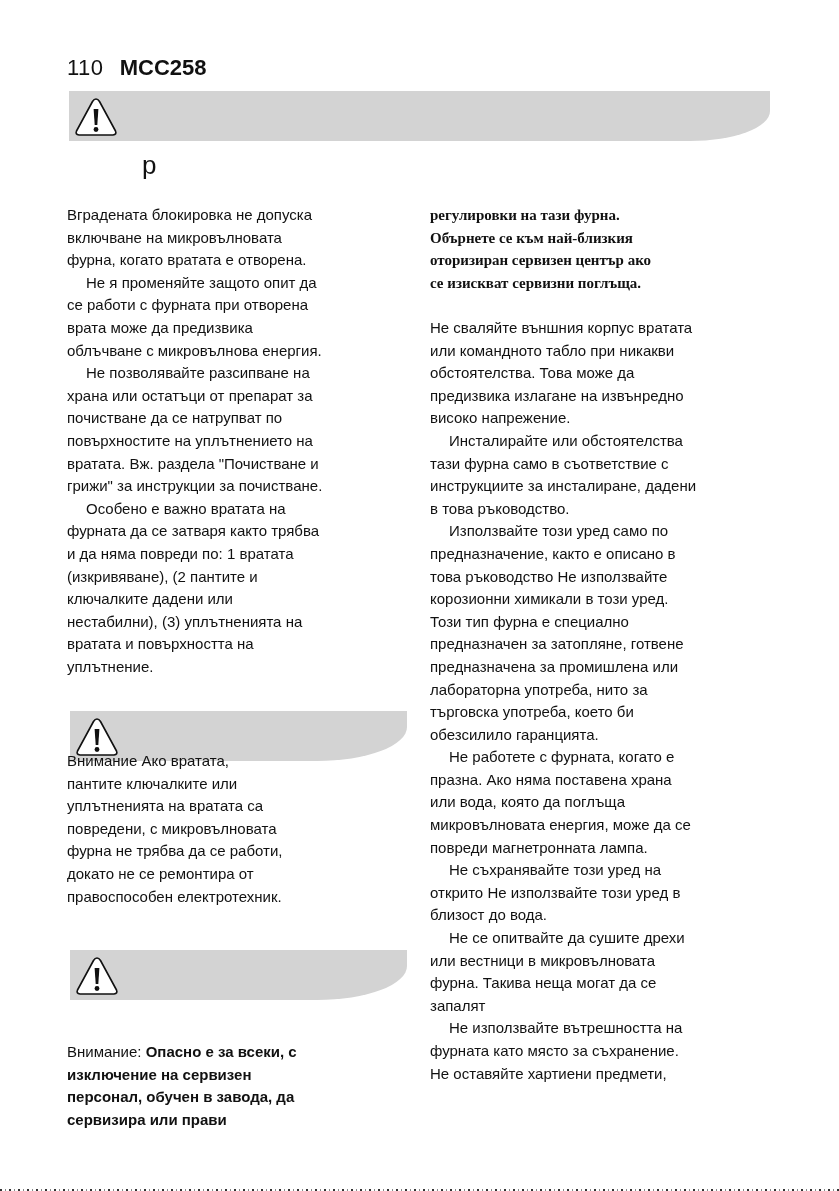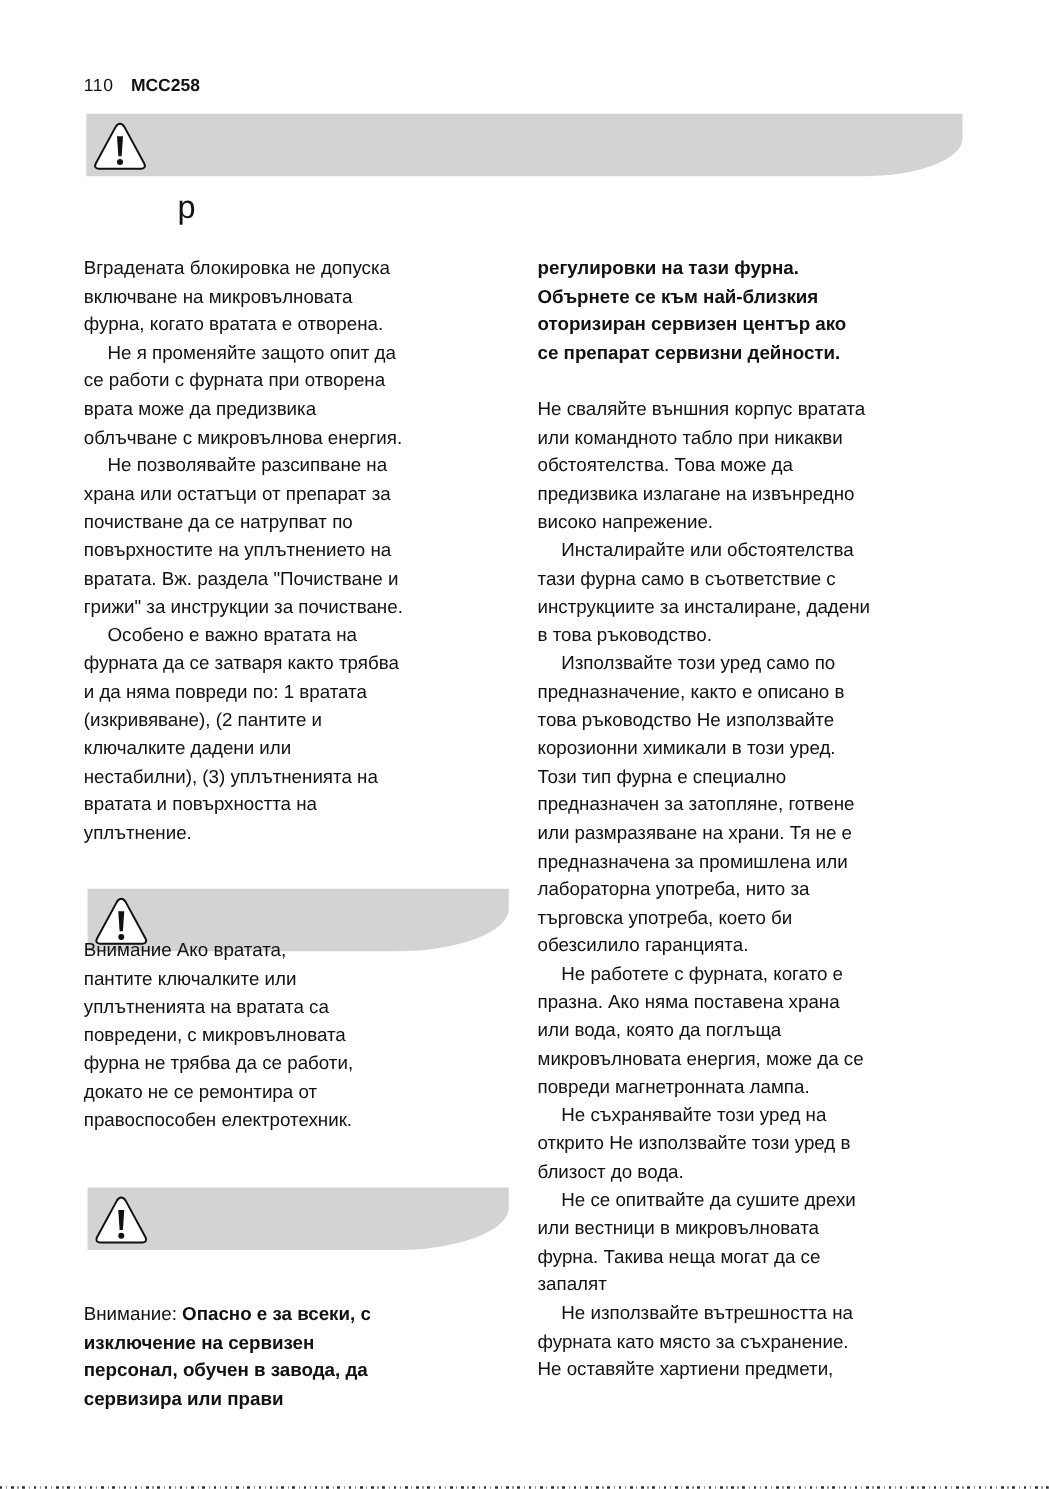--- a/index.html
+++ b/index.html
@@ -1,18 +1,18 @@
 <!DOCTYPE html>
 <html><head>
   <meta charset="utf-8">
   <style>
     html, body { margin: 0; padding: 0; background: #ffffff; }
     body { width: 839px; height: 1191px; position: relative; overflow: hidden;
            font-family: "Liberation Sans", sans-serif; color: #111111; }
-    .header { position: absolute; left: 67px; top: 57px; font-size: 14px; line-height: 22px; }
+    .header { position: absolute; left: 67px; top: 57px; font-size: 22px; line-height: 22px; }
     .header .pg { font-weight: normal; letter-spacing: 0.5px; }
     .header .model { font-weight: bold; margin-left: 10px; }
 
     .banner { position: absolute; background: #d3d3d3; }
     .banner.wide { left: 69px; top: 91px; width: 701px; height: 50px;
                    border-bottom-right-radius: 80px 30px; }
     .banner.narrow { left: 70px; width: 337px; height: 50px;
                      border-bottom-right-radius: 90px 34px; }
     .banner .warn { position: absolute; left: 4px; top: 5px; width: 46px; height: 42px; }
 
@@ -98,44 +98,43 @@
 
 <div class="col left" style="top:1041px;">
   <span class="ln">
     <span>Внимание: </span><span class="b">Опасно е за всеки, с</span>
   </span>
   <span class="ln b">изключение на сервизен</span>
   <span class="ln b">персонал, обучен в завода, да</span>
   <span class="ln b">сервизира или прави</span>
 </div>
 
-<div class="col right" style="top:204px;">
+<div class="col right" style="top:204px;font-family:Liberation Serif, serif;">
   <span class="ln b">регулировки на тази фурна.</span>
   <span class="ln b">Обърнете се към най-близкия</span>
   <span class="ln b">оторизиран сервизен център  ако</span>
-  <span class="ln b">се препарат сервизни дейности.</span>
+  <span class="ln b">се изискват сервизни поглъща.</span>
 </div>
 
 <div class="col right" style="top:317px;">
   <span class="ln">Не сваляйте външния корпус  вратата</span>
   <span class="ln">или командното табло при никакви</span>
   <span class="ln">обстоятелства. Това може да</span>
   <span class="ln">предизвика излагане на извънредно</span>
   <span class="ln">високо напрежение.</span>
   <span class="ln ind">Инсталирайте или обстоятелства</span>
   <span class="ln">тази фурна само в съответствие с</span>
   <span class="ln">инструкциите за инсталиране, дадени</span>
   <span class="ln">в това ръководство.</span>
   <span class="ln ind">Използвайте този уред само по</span>
   <span class="ln">предназначение, както е описано в</span>
   <span class="ln">това ръководство  Не използвайте</span>
   <span class="ln">корозионни химикали в този уред.</span>
   <span class="ln">Този тип фурна е специално</span>
   <span class="ln">предназначен за затопляне, готвене</span>
-  <span class="ln">или размразяване на храни. Тя не е</span>
   <span class="ln">предназначена за промишлена или</span>
   <span class="ln">лабораторна употреба, нито за</span>
   <span class="ln">търговска употреба, което би</span>
   <span class="ln">обезсилило гаранцията.</span>
   <span class="ln ind">Не работете с фурната, когато е</span>
   <span class="ln">празна. Ако няма поставена храна</span>
   <span class="ln">или вода, която да поглъща</span>
   <span class="ln">микровълновата енергия, може да се</span>
   <span class="ln">повреди магнетронната лампа.</span>
   <span class="ln ind">Не съхранявайте този уред на</span>

